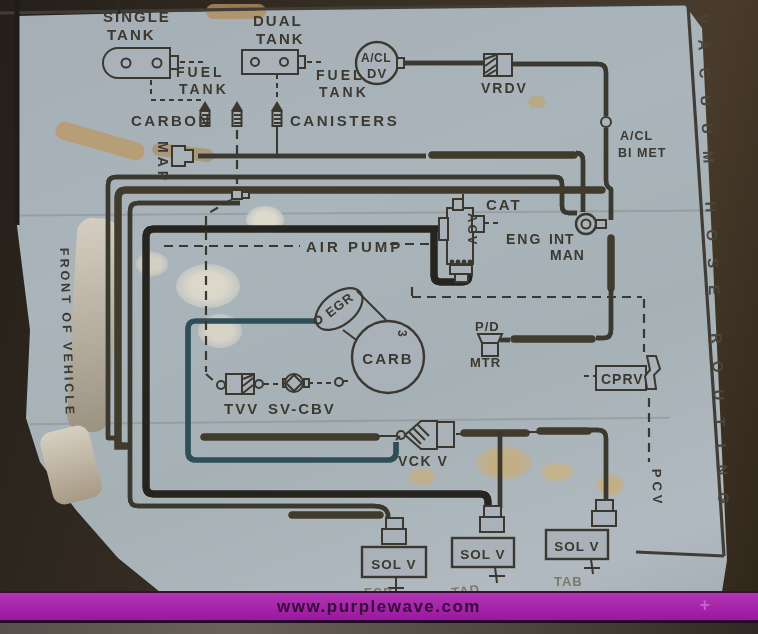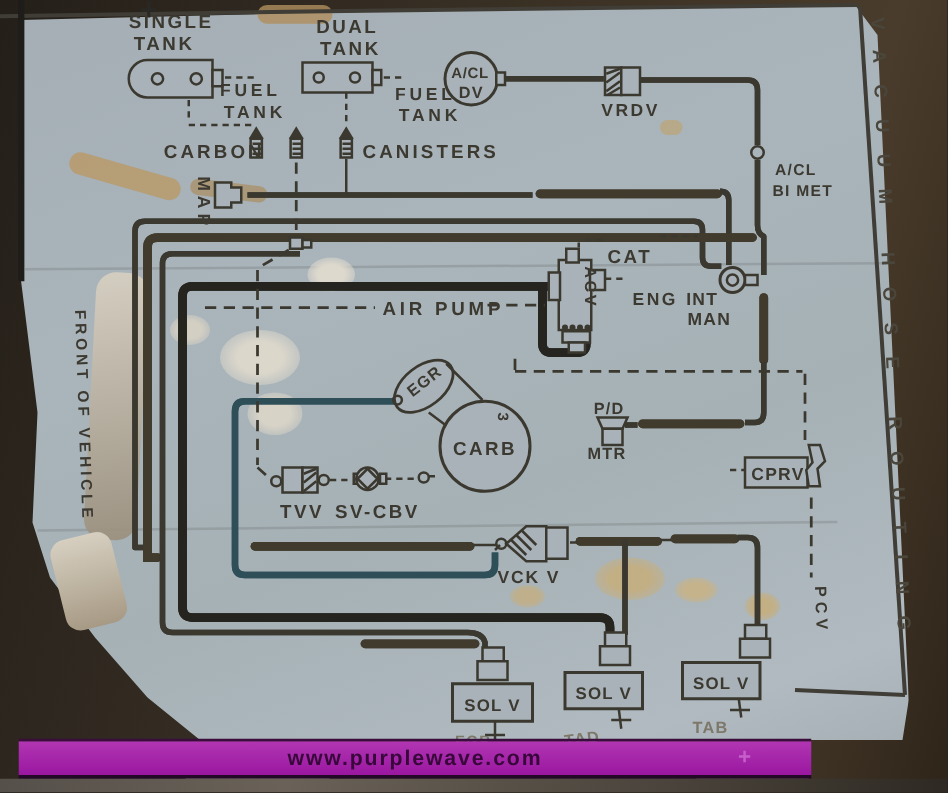--- a/index.html
+++ b/index.html
@@ -22,21 +22,21 @@
   .tan{stroke:#413b2d;stroke-width:7;fill:none;stroke-linecap:round;}
   .tani{stroke:#a89672;stroke-width:4.2;fill:none;stroke-linecap:round;}
   .teal{stroke:#2e4e58;stroke-width:5.2;fill:none;stroke-linejoin:round;}
   .teali{stroke:#5d93a4;stroke-width:2.5;fill:none;}
   .thin{stroke:#3b382f;stroke-width:2;fill:none;}
   .dash{stroke:#3b382f;stroke-width:2.2;fill:none;stroke-dasharray:9 6;}
   .dashf{stroke:#3b382f;stroke-width:2;fill:none;stroke-dasharray:5 4;}
   .comp{stroke:#3b382f;stroke-width:2;fill:#a8b2b8;}
   .compn{stroke:#3b382f;stroke-width:2;fill:none;}
   .frame{stroke:#403d36;stroke-width:3.2;fill:none;}
-  #banner{position:absolute;left:15px;top:591px;width:634px;height:27px;
+  #banner{position:absolute;left:0;top:591px;width:758px;height:27px;
     background:linear-gradient(#b136b3,#9a17a0);
     border-top:2px solid #3a0d3c;border-bottom:3px solid #240828;
     display:flex;align-items:center;justify-content:center;}
   #banner .url{color:#38083a;font-weight:bold;font-size:17px;letter-spacing:1.5px;}
   #banner .plus{position:absolute;right:48px;top:2px;color:#c75fcb;font-size:18px;font-weight:bold;}
   #understrip{position:absolute;left:0;top:623px;width:758px;height:11px;
     background:linear-gradient(90deg,#55504a,#6a6258 30%,#4a443c 70%,#2e2922);}
 </style>
 </head>
 <body>

